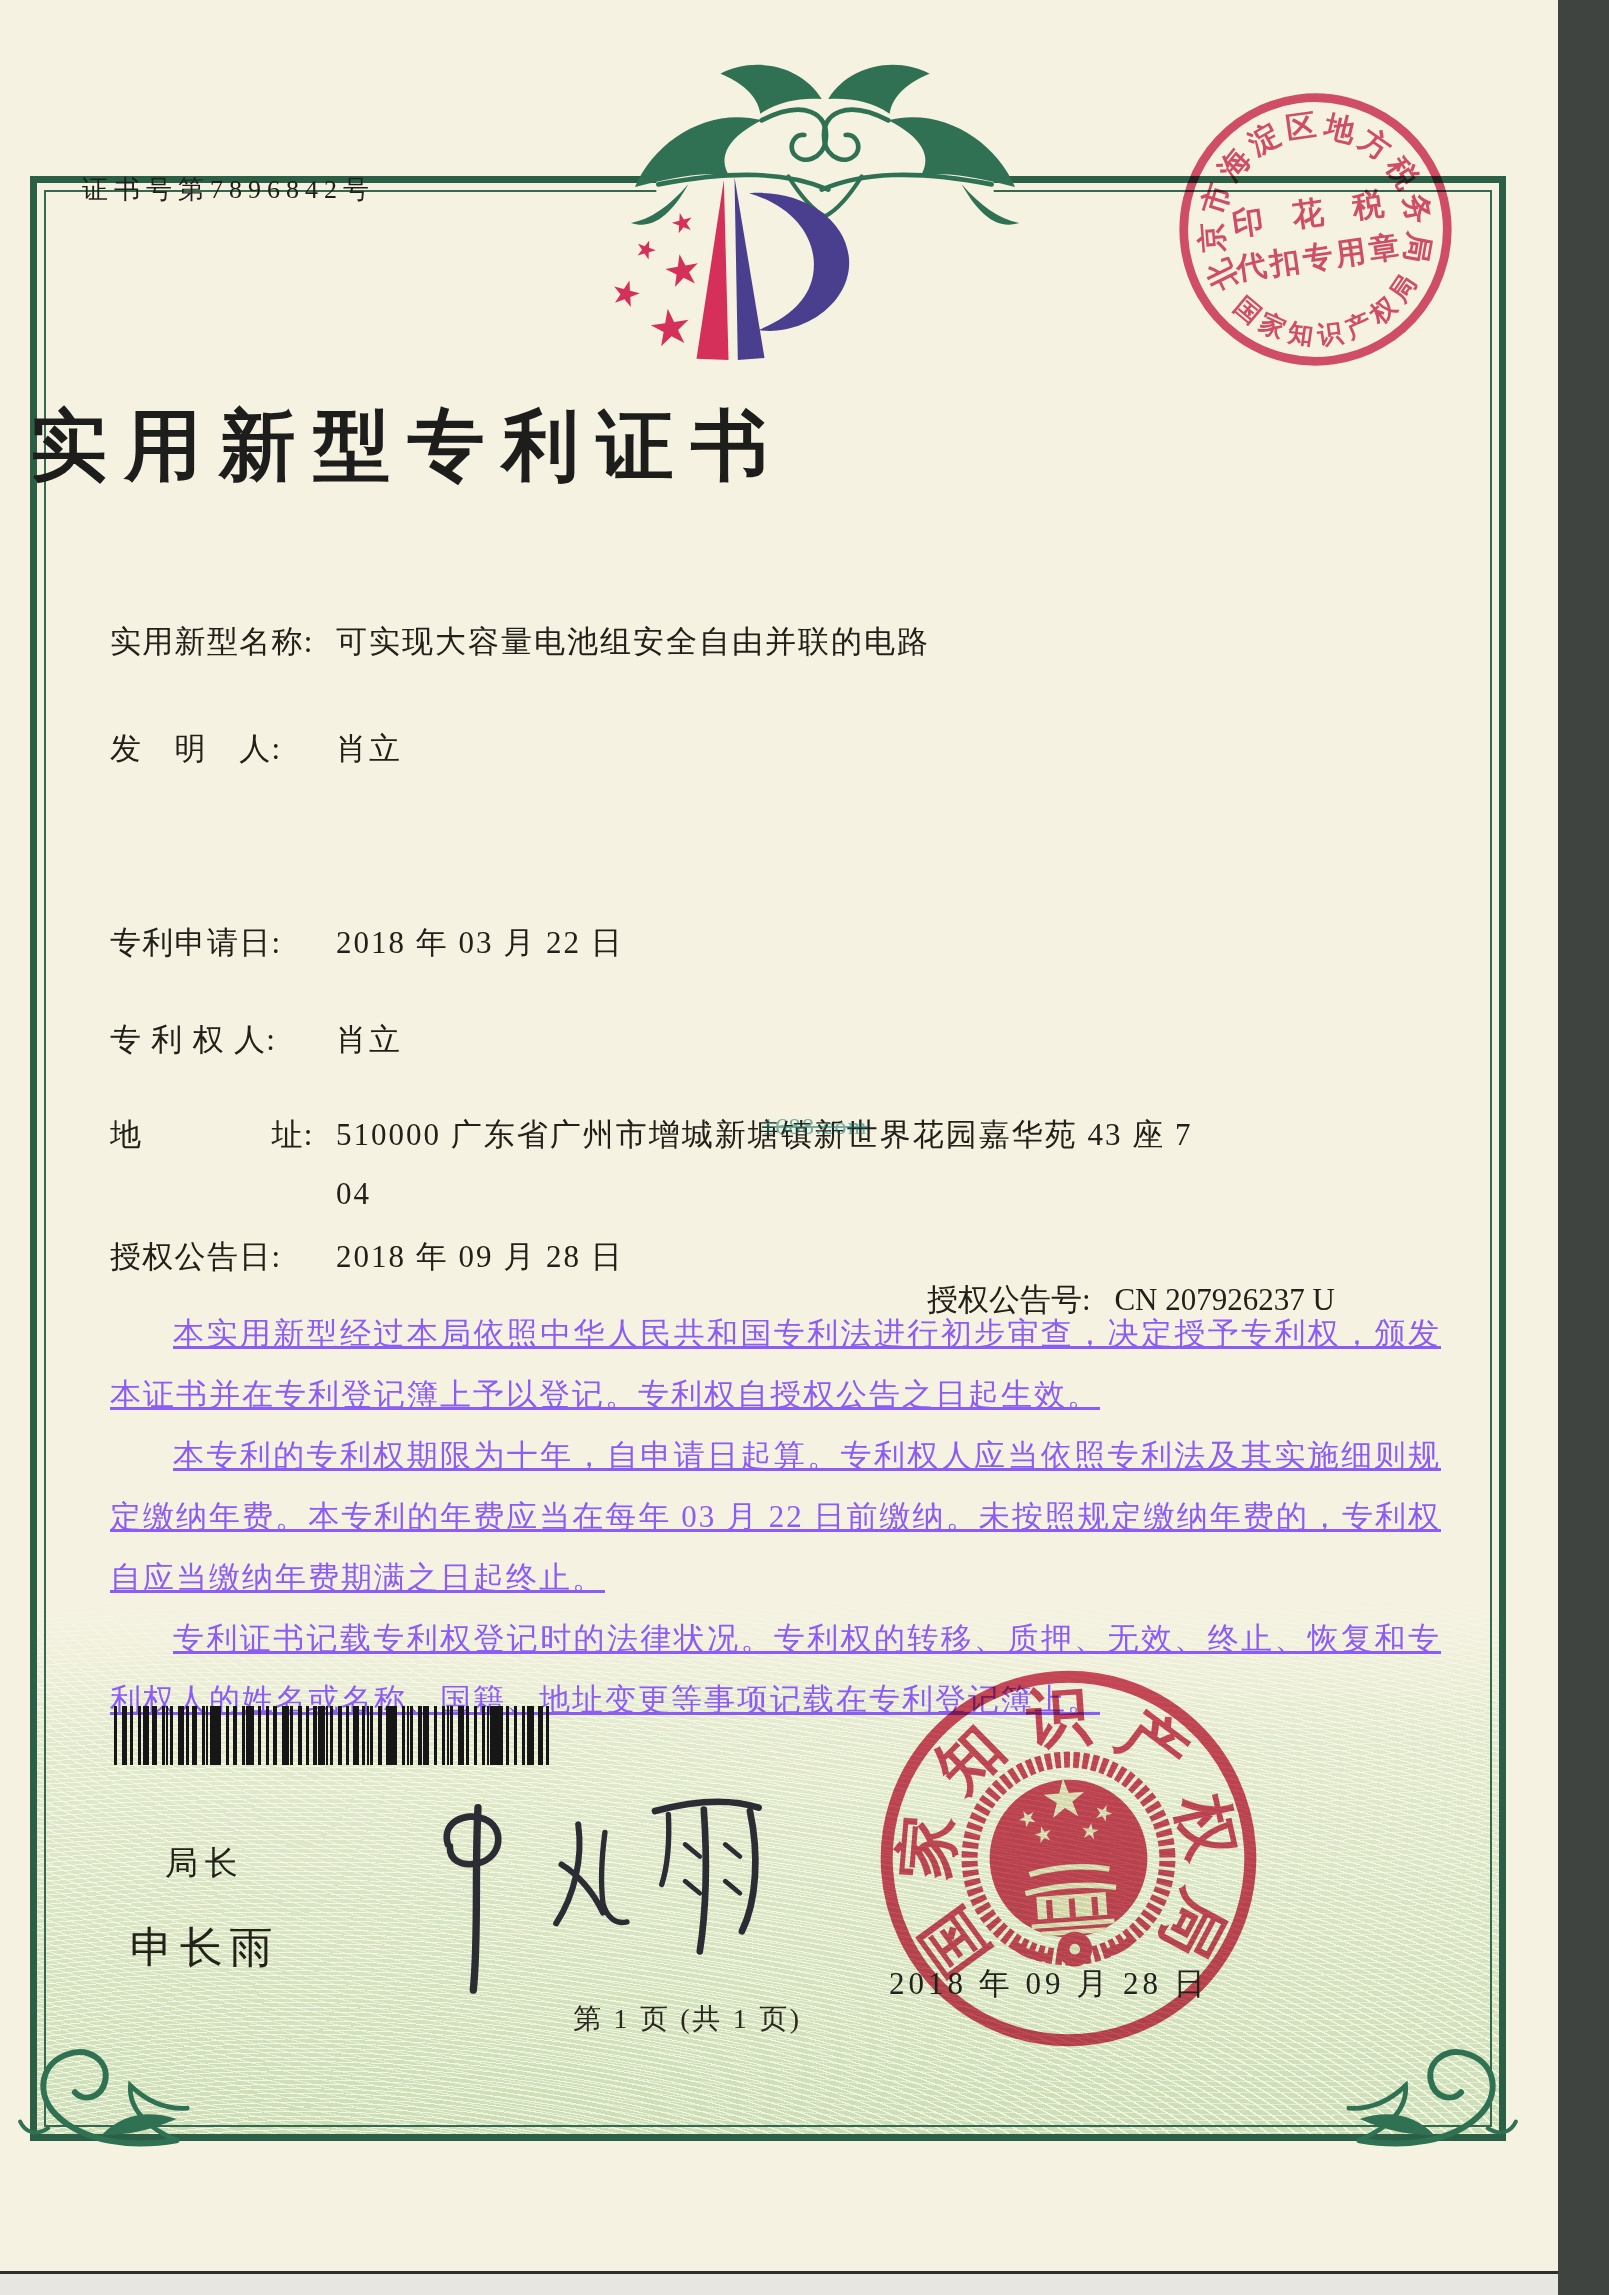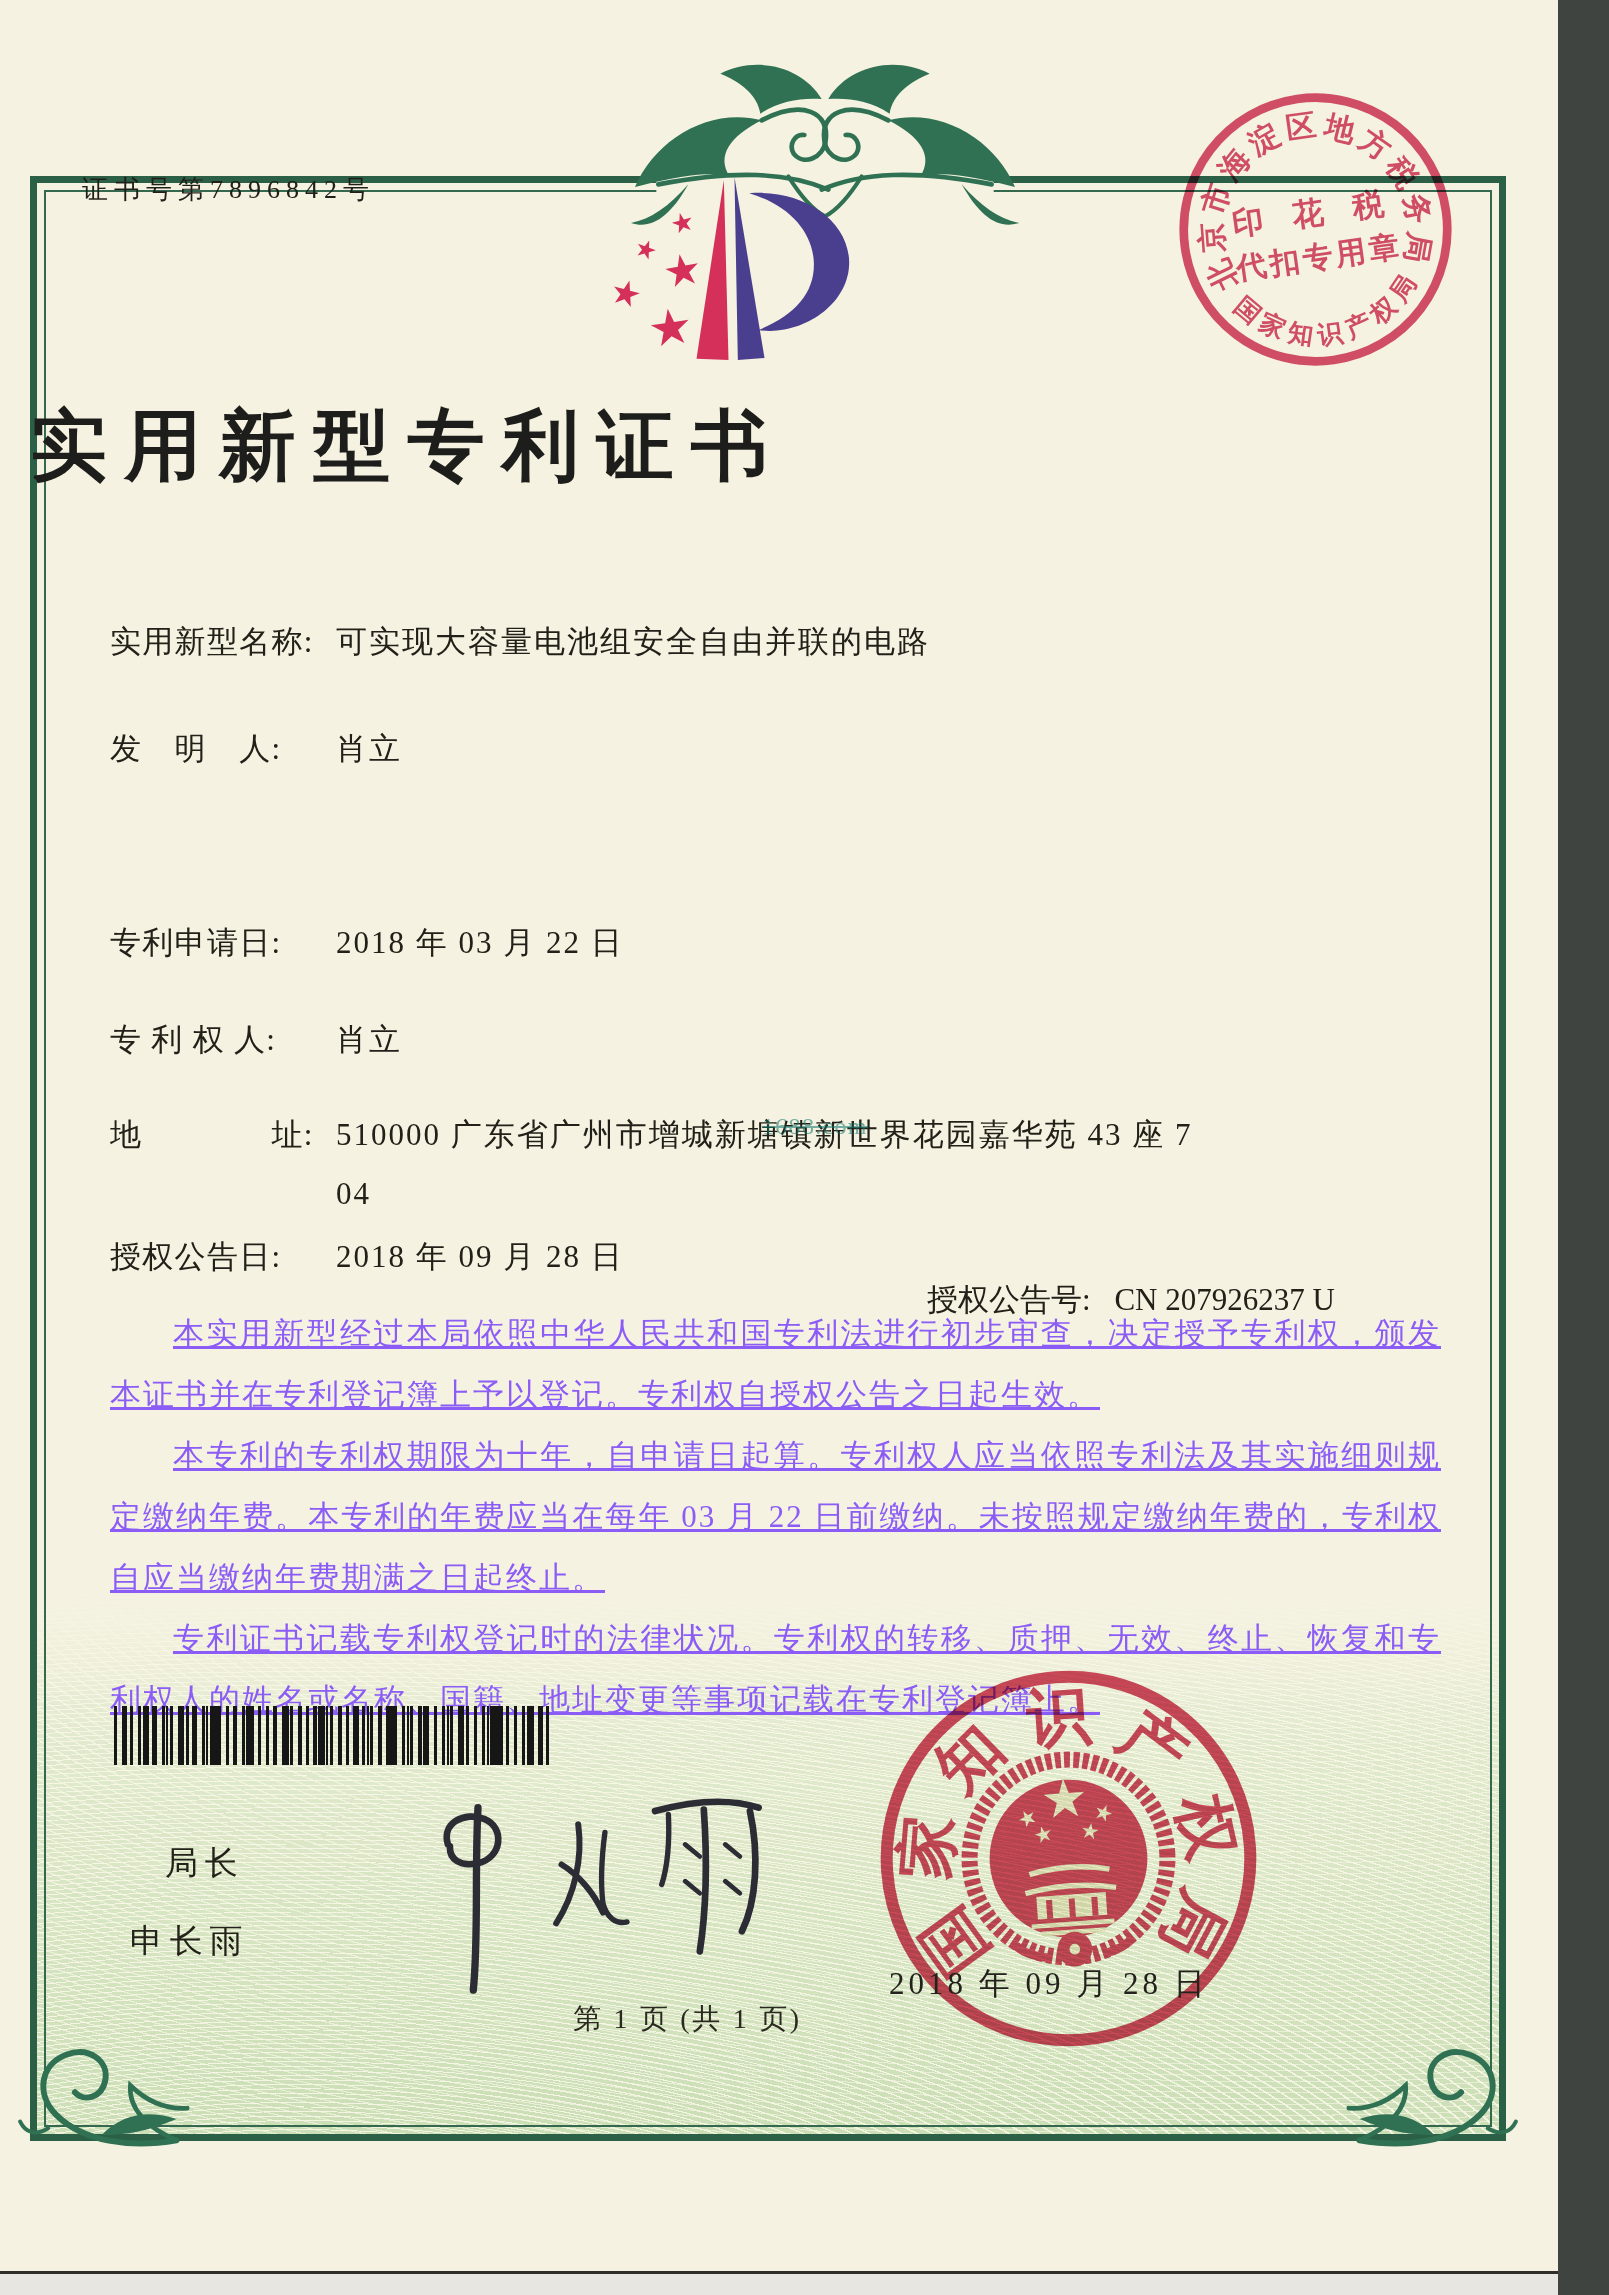--- a/index.html
+++ b/index.html
@@ -27,21 +27,21 @@
   .grant-col2{position:absolute;left:817px;top:0;font-size:31px;margin-top:43px;}
   .paras{position:absolute;left:110px;top:1303px;width:1331px;font-size:31px;line-height:61px;
          text-align:justify;color:#8b5cf6;letter-spacing:2px;text-decoration:underline;}
   .paras p{margin:0;text-indent:63px;}
   .barcode{position:absolute;left:114px;top:1706px;width:436px;height:59px;
     background-image:
       repeating-linear-gradient(90deg,#161616 0 3.3px,transparent 3.3px 8px),
       repeating-linear-gradient(90deg,transparent 0 11.4px,#161616 11.4px 13.4px),
       repeating-linear-gradient(90deg,transparent 0 29px,#161616 29px 35px);}
   .director-label{left:130px;top:1841px;font-size:33px;letter-spacing:6.7px;color:#232219;margin-left:35px;}
-  .director-name{left:130px;top:1919px;font-size:33px;letter-spacing:6.7px;color:#232219;}
+  .director-name{left:130px;top:1919px;font-size:43px;letter-spacing:6.7px;color:#232219;}
   .seal-date{left:889px;top:1963px;font-size:31px;letter-spacing:4px;color:#22211c;}
   .footer{left:494px;top:2000px;width:387px;text-align:center;font-size:28px;letter-spacing:2.7px;color:#2a291f;}
   .watermark{left:762px;top:1113px;font-size:24px;color:#0f766e;opacity:.55;letter-spacing:1.3px;text-decoration:line-through;}
   svg{position:absolute;overflow:visible;}
   .logo-svg{left:580px;top:162px;}
   .orn-top{left:628px;top:18.7px;}
   .fl-l{left:8px;top:2028px;}
   .fl-r{left:1344px;top:2028px;}
   .sig-svg{left:341px;top:1744px;}
   .tax-svg{left:1161px;top:75px;mix-blend-mode:multiply;opacity:.95;}

